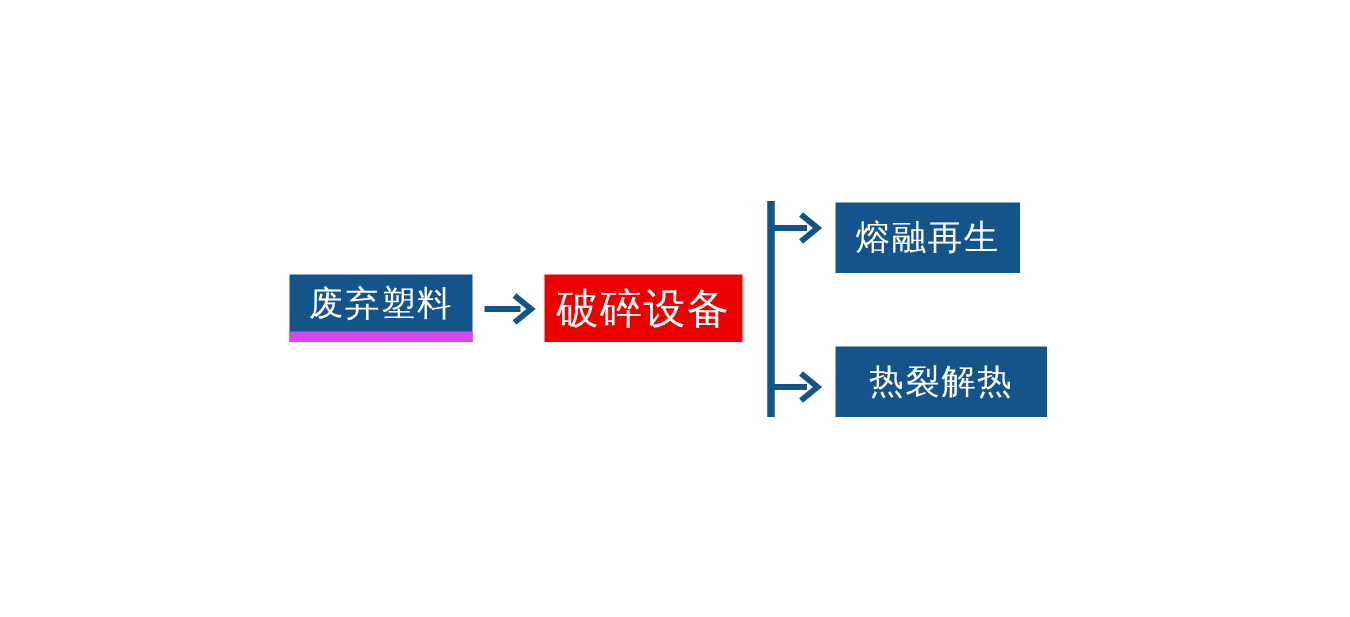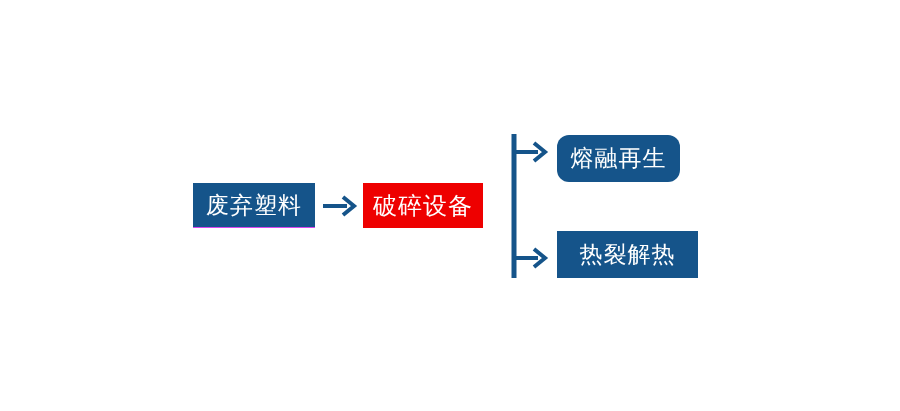--- a/index.html
+++ b/index.html
@@ -30,46 +30,45 @@
     white-space: nowrap;
     user-select: none;
   }
   .node-navy {
     background: #15548A;
   }
   .node-red {
     background: #EE0000;
   }
   .node-underline-red {
-    border-bottom: 1px solid #d946ef;
+    border-bottom: 7px solid #d946ef;
   }
   
   #node-source {
     left: 193px;
     top: 183px;
     width: 122px;
     height: 45px;
     font-size: 23px;
   }
   
   #node-process {
     left: 363px;
     top: 183px;
-    width: 120px;
+    width: 132px;
     height: 45px;
-    font-size: 24px;
+    font-size: 28px;
   }
   
   #node-branch-1 {
     left: 557px;
     top: 135px;
     width: 123px;
     height: 47px;
     font-size: 23px;
-    border-radius: 12px;
   }
   
   #node-branch-2 {
     left: 557px;
     top: 231px;
     width: 141px;
     height: 47px;
     font-size: 23px;
   }
   

